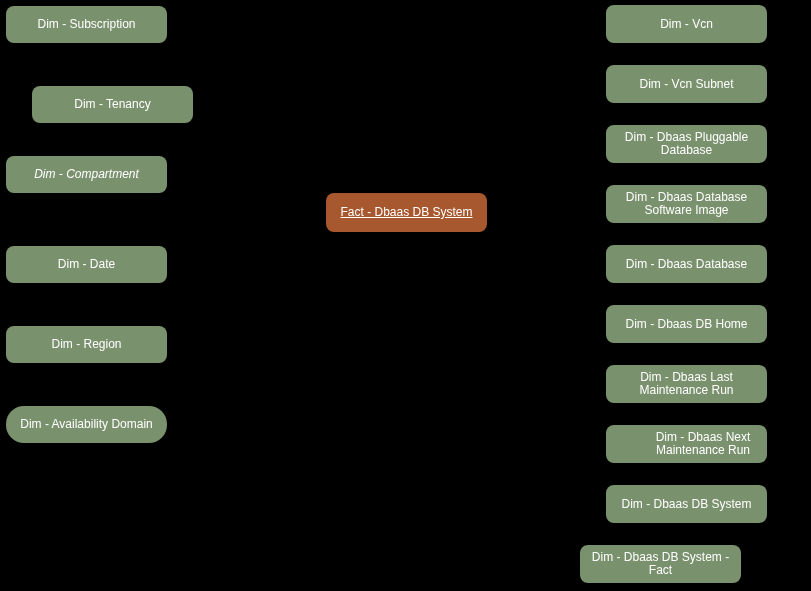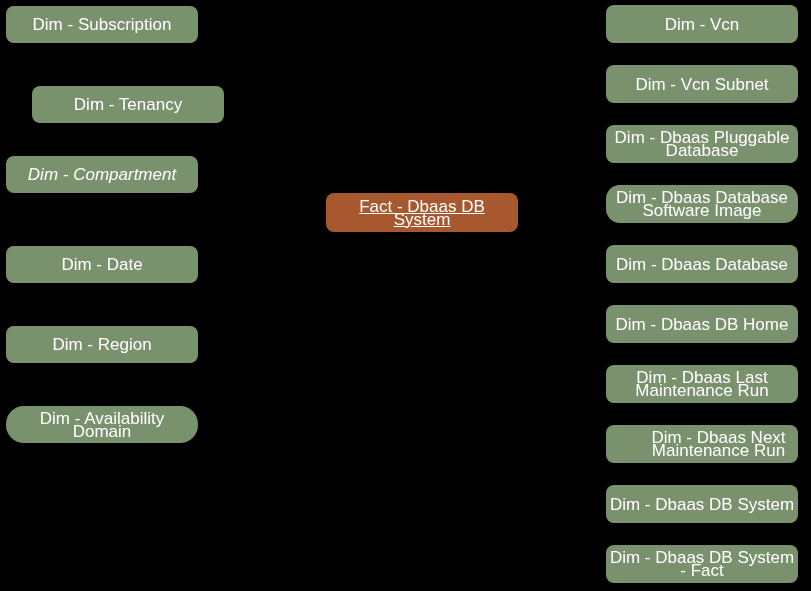--- a/index.html
+++ b/index.html
@@ -10,29 +10,29 @@
   .canvas {
     position: relative;
     width: 811px;
     height: 591px;
     background: var(--bg-color, #000000);
     overflow: hidden;
     font-family: "Liberation Sans", sans-serif;
   }
   .node {
     position: absolute;
-    width: 192px;
+    width: 161px;
     box-sizing: border-box;
     border-radius: 8px;
     display: flex;
     align-items: center;
     justify-content: center;
     text-align: center;
     color: var(--text-color, #ffffff);
-    font-size: 17px;
+    font-size: 12px;
     line-height: 13px;
     padding: 0 3px;
     cursor: pointer;
   }
   .dim-node {
     background: var(--dim-color, #7a916e);
     height: 37px;
   }
   .dim-node.right {
     height: 38px;
@@ -55,21 +55,21 @@
       <div class="node dim-node" style="left: 6px; top: 156px; font-style: italic;">Dim - Compartment</div>
       <div class="node dim-node" style="left: 6px; top: 246px;">Dim - Date</div>
       <div class="node dim-node" style="left: 6px; top: 326px;">Dim - Region</div>
       <div class="node dim-node" style="left: 6px; top: 406px; border-radius: 18px;">Dim - Availability Domain</div>
     </div>
   <div class="node fact-node">Fact - Dbaas DB System</div>
   <div id="right-col">
       <div class="node dim-node right" style="left: 606px; top: 5px;">Dim - Vcn</div>
       <div class="node dim-node right" style="left: 606px; top: 65px;">Dim - Vcn Subnet</div>
       <div class="node dim-node right" style="left: 606px; top: 125px;">Dim - Dbaas Pluggable Database</div>
-      <div class="node dim-node right" style="left: 606px; top: 185px; border-radius: 14px;">Dim - Dbaas Database Software Image</div>
+      <div class="node dim-node right" style="left: 606px; top: 185px;">Dim - Dbaas Database Software Image</div>
       <div class="node dim-node right" style="left: 606px; top: 245px;">Dim - Dbaas Database</div>
       <div class="node dim-node right" style="left: 606px; top: 305px;">Dim - Dbaas DB Home</div>
       <div class="node dim-node right" style="left: 606px; top: 365px;">Dim - Dbaas Last Maintenance Run</div>
       <div class="node dim-node right" style="left: 606px; top: 425px; padding-left: 36px;">Dim - Dbaas Next Maintenance Run</div>
       <div class="node dim-node right" style="left: 606px; top: 485px;">Dim - Dbaas DB System</div>
-      <div class="node dim-node right" style="left: 606px; top: 545px;">Dim - Dbaas DB System - Fact</div>
+      <div class="node dim-node right" style="left: 580px; top: 545px;">Dim - Dbaas DB System - Fact</div>
     </div>
 </div>
 
 </body></html>

